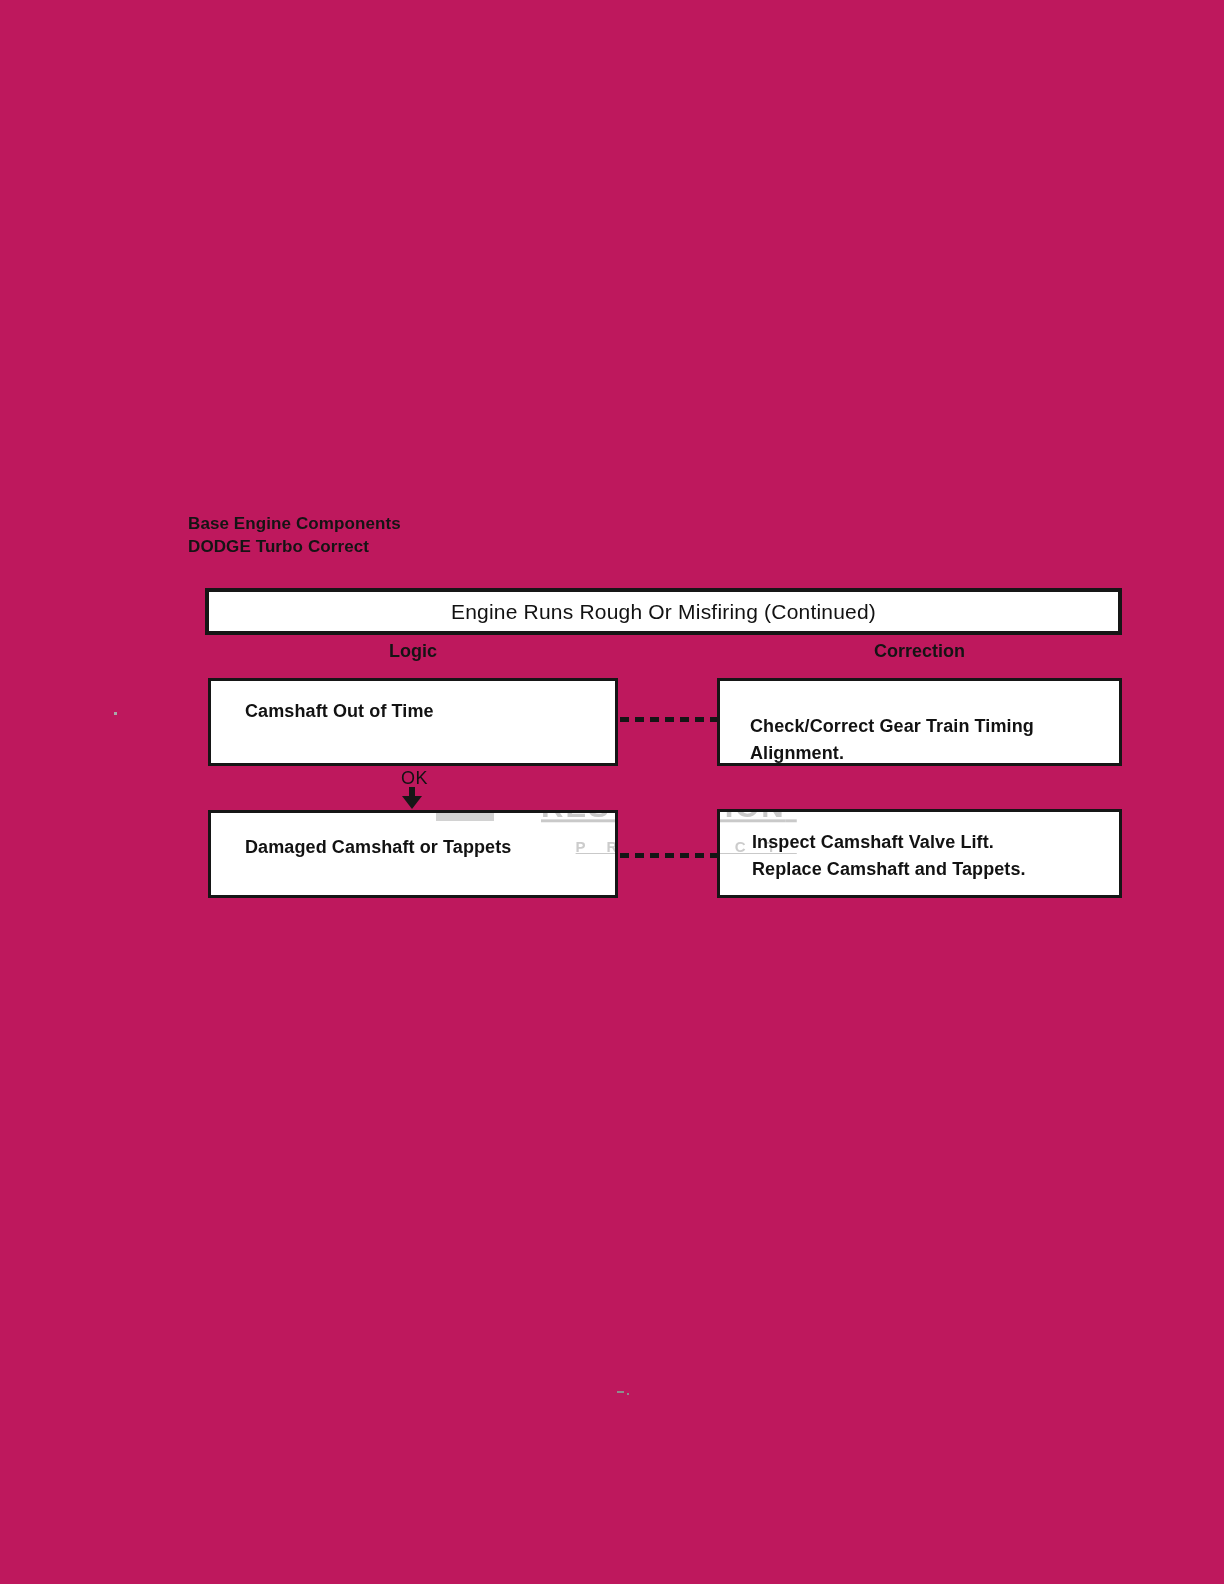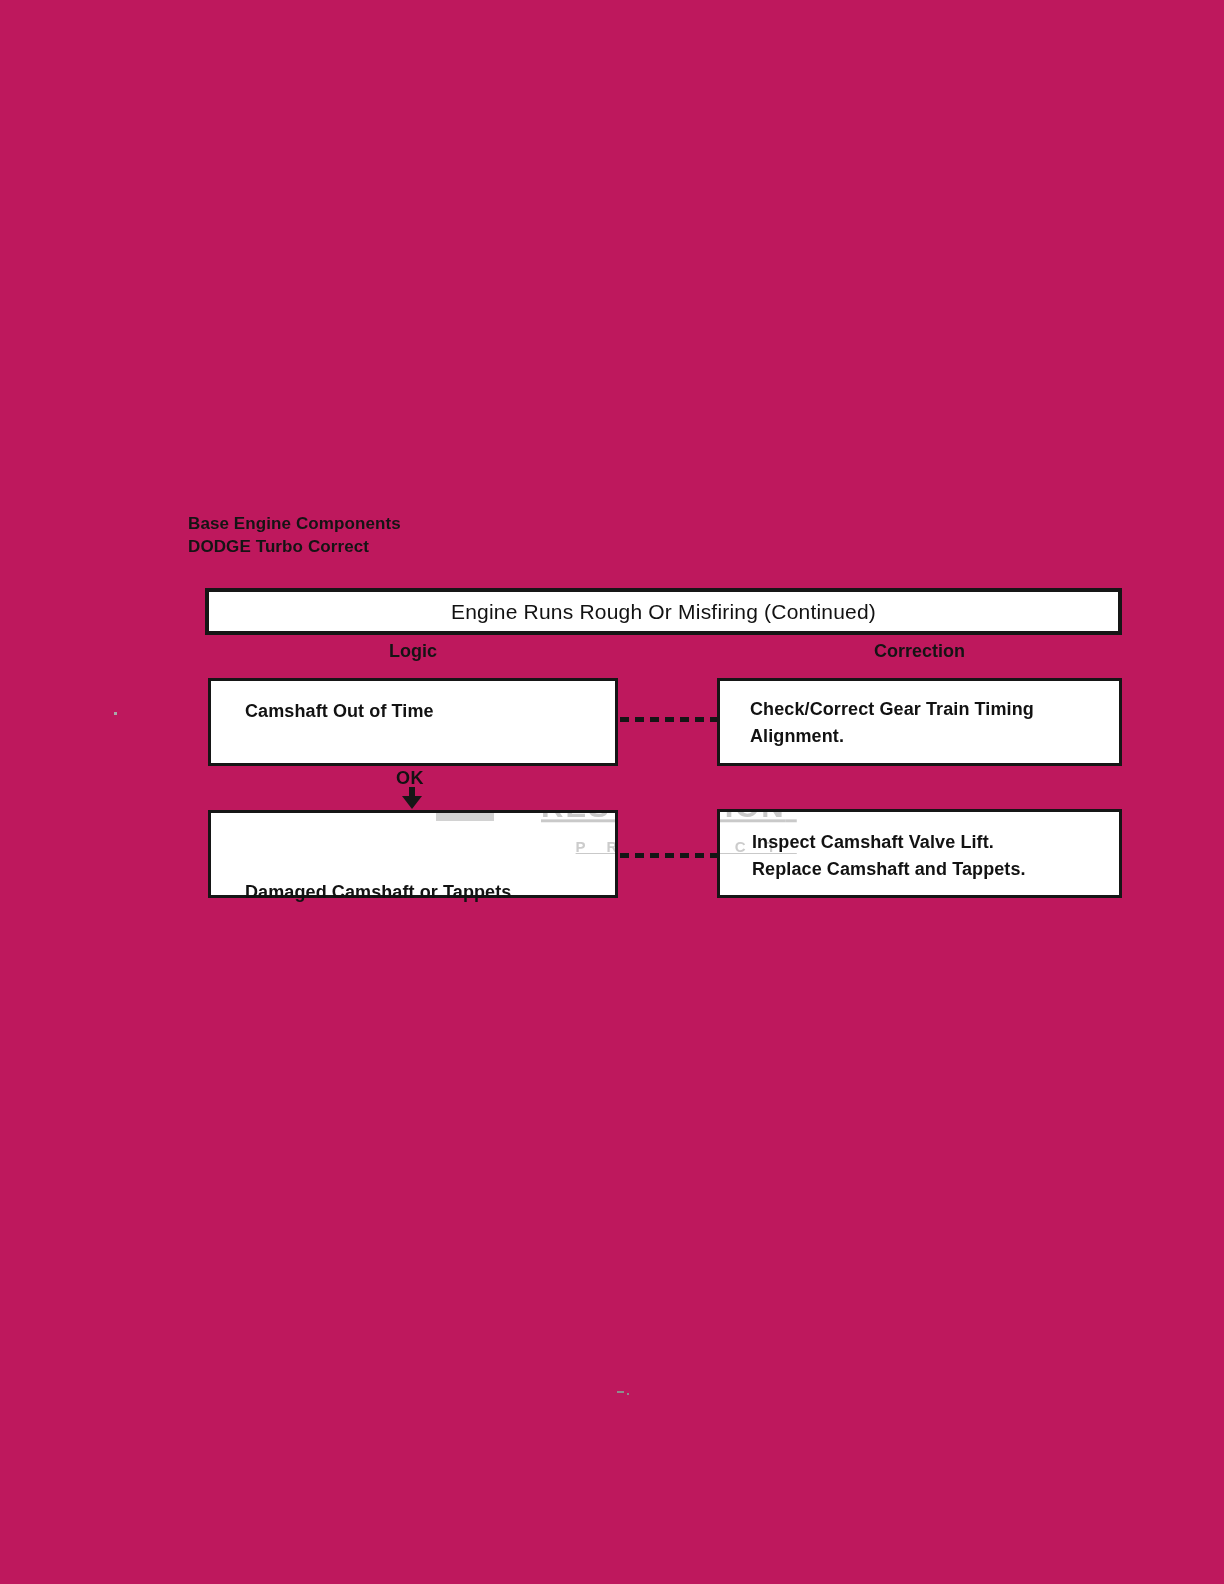--- a/index.html
+++ b/index.html
@@ -72,45 +72,45 @@
   .fbox .txt {
     font-size: 18px;
     font-weight: 700;
     line-height: 27px;
     letter-spacing: 0.1px;
     color: #121212;
   }
   .box-cause-1      { left: 208px; top: 678px; width: 410px; height: 88px; }
   .box-cause-1 .txt { padding: 17px 20px 0 34px; }
   .box-corr-1       { left: 717px; top: 678px; width: 405px; height: 88px; }
-  .box-corr-1 .txt  { padding: 15px 0 0 30px; width: 345px; }
+  .box-corr-1 .txt  { padding: 32px 0 0 30px; width: 345px; }
   .box-cause-2      { left: 208px; top: 810px; width: 410px; height: 88px; }
-  .box-cause-2 .txt { padding: 21px 20px 0 34px; margin-top: 45px; }
+  .box-cause-2 .txt { padding: 21px 20px 0 34px; }
   .box-corr-2       { left: 717px; top: 809px; width: 405px; height: 89px; }
   .box-corr-2 .txt  { padding: 17px 0 0 32px; width: 348px; }
 
   
   .dash {
     position: absolute;
     height: 5px;
     width: 97px;
     background: repeating-linear-gradient(to right, #151515 0 9px, transparent 9px 15px);
     z-index: 2;
   }
   .dash-1 { left: 620px; top: 717px; }
   .dash-2 { left: 620px; top: 853px; }
 
   
   .ok-label {
     position: absolute;
     left: 396px; top: 768px;
     width: 32px;
-    text-align: left;
+    text-align: right;
     font-size: 18px;
-    font-weight: 700;
+    font-weight: 400;
     letter-spacing: 0.5px;
     color: #121212;
     z-index: 2;
   }
   .arrow-stem {
     position: absolute;
     left: 409px; top: 787px;
     width: 6px; height: 12px;
     background: #161616;
     z-index: 2;

